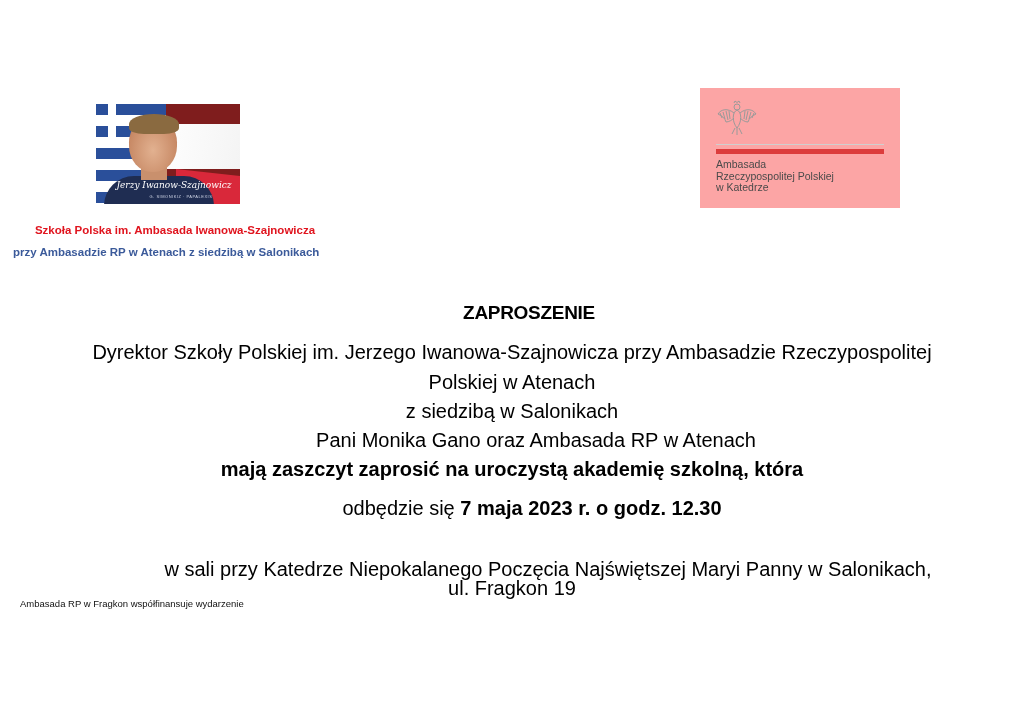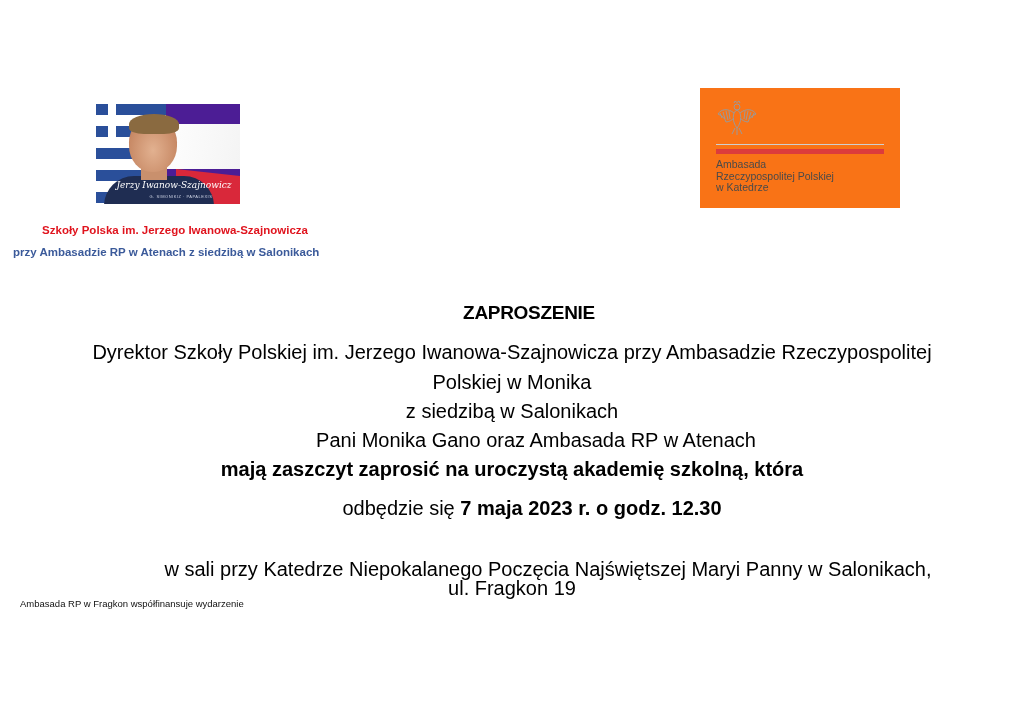--- a/index.html
+++ b/index.html
@@ -14,21 +14,21 @@
     overflow: hidden;
     font-family: "Liberation Sans", sans-serif;
     color: #000;
   }
   .abs { position: absolute; }
 
   
   .portrait {
     left: 96px; top: 104px; width: 144px; height: 100px;
     overflow: hidden;
-    background: #4c1d95;
+    background: #7f1d1d;
   }
   .portrait .flag-greek {
     position: absolute; left: 0; top: 0; width: 70px; height: 100px;
     background: repeating-linear-gradient(to bottom, #2a4f9a 0 11px, #ffffff 11px 22px);
   }
   .portrait .flag-cross-v {
     position: absolute; left: 12px; top: 0; width: 8px; height: 34px; background:#fff;
   }
   .portrait .flag-cross-h {
     position: absolute; left: 0; top: 12px; width: 34px; height: 8px; background:#fff;
@@ -83,21 +83,21 @@
   .school-line2 {
     left: 13px; top: 246px;
     font-weight: bold; font-size: 11.5px; color: #3b5a9a;
     white-space: nowrap;
     text-align: right;
   }
 
   
   .embassy {
     left: 700px; top: 88px; width: 200px; height: 120px;
-    background: #f97316;
+    background: #fca5a5;
   }
   .eagle {
     position: absolute; left: 16px; top: 12px; width: 42px; height: 36px;
   }
   .embassy .red-bar {
     position: absolute; left: 16px; top: 61px; width: 168px; height: 5px;
     background: #dc3c3c;
   }
   .embassy .thin-grey {
     position: absolute; left: 16px; top: 56px; width: 168px; height: 1px;
@@ -136,21 +136,21 @@
   <div class="flag-pl-white"></div>
   <div class="flag-pl-red"></div>
   <div class="person-body"></div>
   <div class="person-neck"></div>
   <div class="person-head"></div>
   <div class="person-hair"></div>
   <div class="signature">Jerzy Iwanow-Szajnowicz</div>
   <div class="sig-sub">G. SIMONIKIZ · PAPALEXIS</div>
 </div>
 
-<div class="abs school-line1">Szkoły Polska im. Jerzego Iwanowa-Szajnowicza</div>
+<div class="abs school-line1">Szkoła Polska im. Ambasada Iwanowa-Szajnowicza</div>
 <div class="abs school-line2">przy Ambasadzie RP w Atenach z siedzibą w Salonikach</div>
 
 <div class="abs embassy">
   <svg class="eagle" viewBox="0 0 42 36">
     <g fill="none" stroke="#9a9a9a" stroke-width="1">
       <circle cx="21" cy="7" r="3"></circle>
       <path d="M18 3 L19 1 L21 2.5 L23 1 L24 3"></path>
       <path d="M21 10 C16 12 16 22 21 28 C26 22 26 12 21 10 Z"></path>
       <path d="M18 13 C12 8 5 9 2 14 C6 16 9 18 10 22 C13 22 16 20 18 18"></path>
       <path d="M24 13 C30 8 37 9 40 14 C36 16 33 18 32 22 C29 22 26 20 24 18"></path>
@@ -164,21 +164,21 @@
   <div class="emb-text">
     <div>Ambasada</div>
     <div>Rzeczypospolitej Polskiej</div>
     <div>w Katedrze</div>
   </div>
 </div>
 
 <div class="abs title">ZAPROSZENIE</div>
 
 <div class="abs line" style="top:341px;">Dyrektor  Szkoły Polskiej im. Jerzego Iwanowa-Szajnowicza przy Ambasadzie Rzeczypospolitej</div>
-<div class="abs line" style="top:371px;">Polskiej w Monika</div>
+<div class="abs line" style="top:371px;">Polskiej w Atenach</div>
 <div class="abs line" style="top:400px;">z siedzibą w Salonikach</div>
 <div class="abs line" style="top:429px;margin-left:24px;">Pani Monika Gano oraz Ambasada RP w Atenach</div>
 <div class="abs line" style="top:458px;font-weight:bold;">mają zaszczyt zaprosić na uroczystą akademię szkolną, która</div>
 
 <div class="abs line" style="top:497px;padding-left:20px;">
   <span>odbędzie się </span><b>7 maja 2023 r. o godz. 12.30</b>
 </div>
 
 <div class="abs line" style="top:558px;margin-left:36px;">w sali przy Katedrze Niepokalanego Poczęcia Najświętszej Maryi Panny w Salonikach,</div>
 <div class="abs line" style="top:577px;">ul. Fragkon 19</div>

